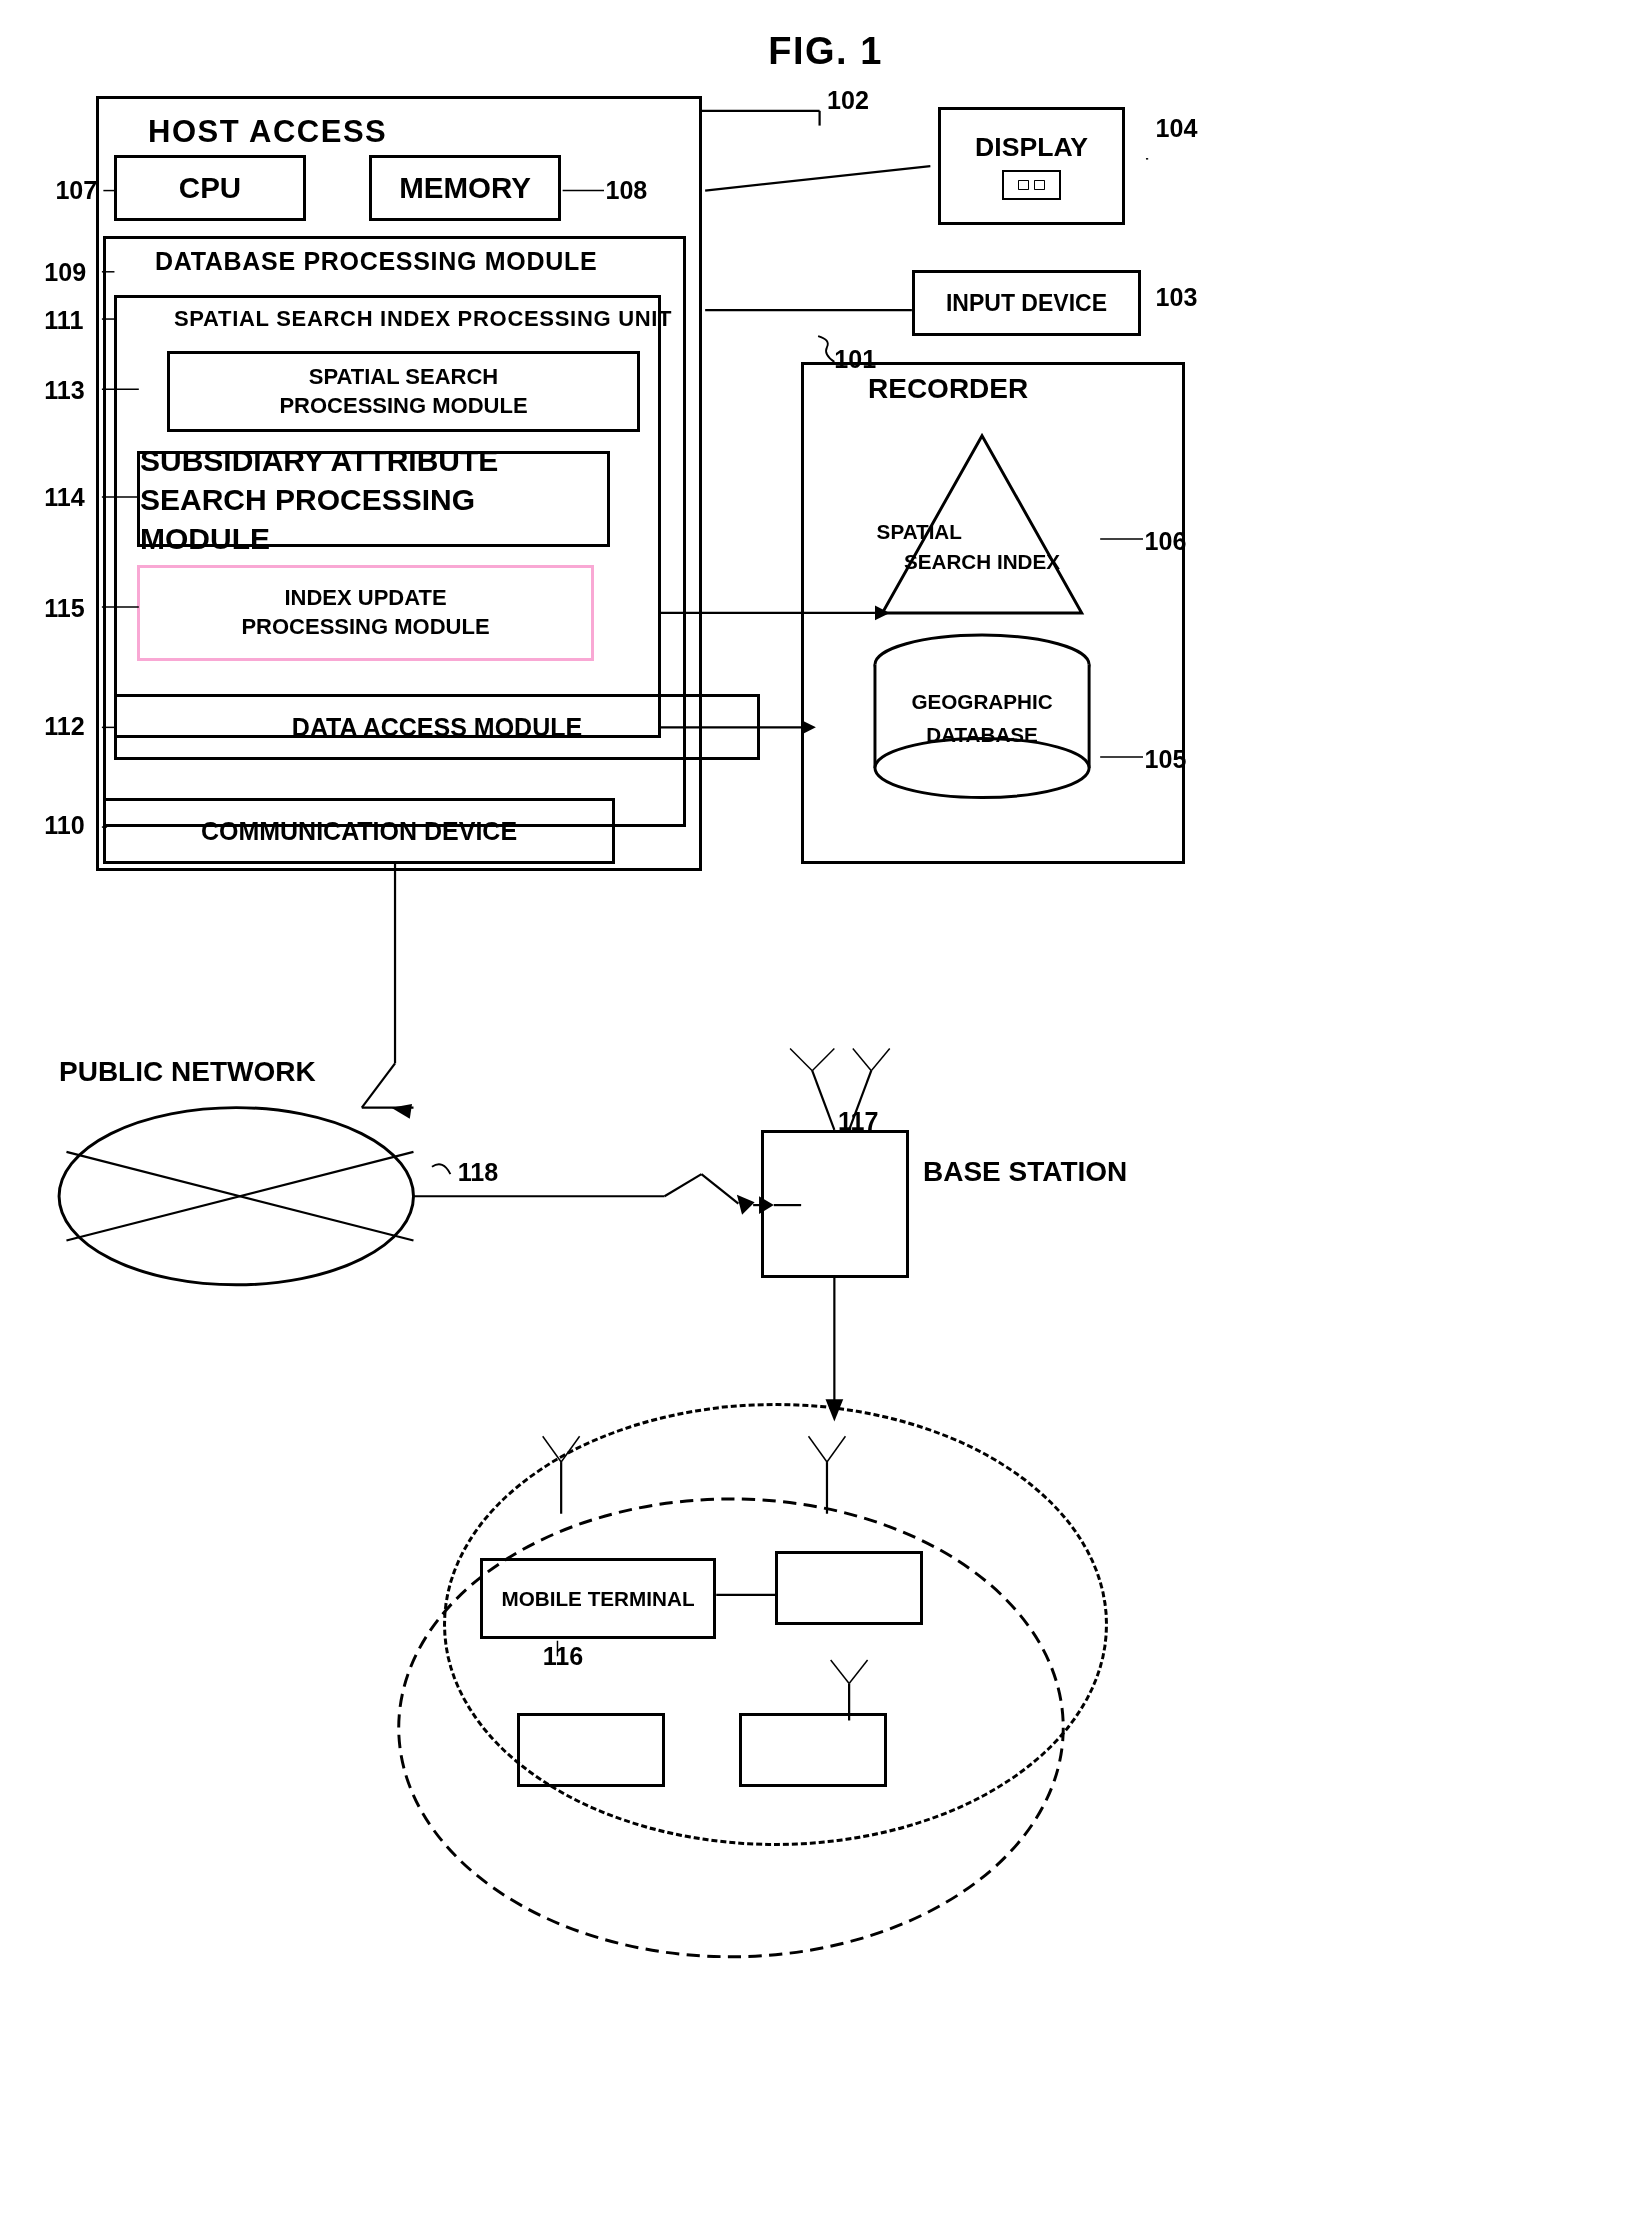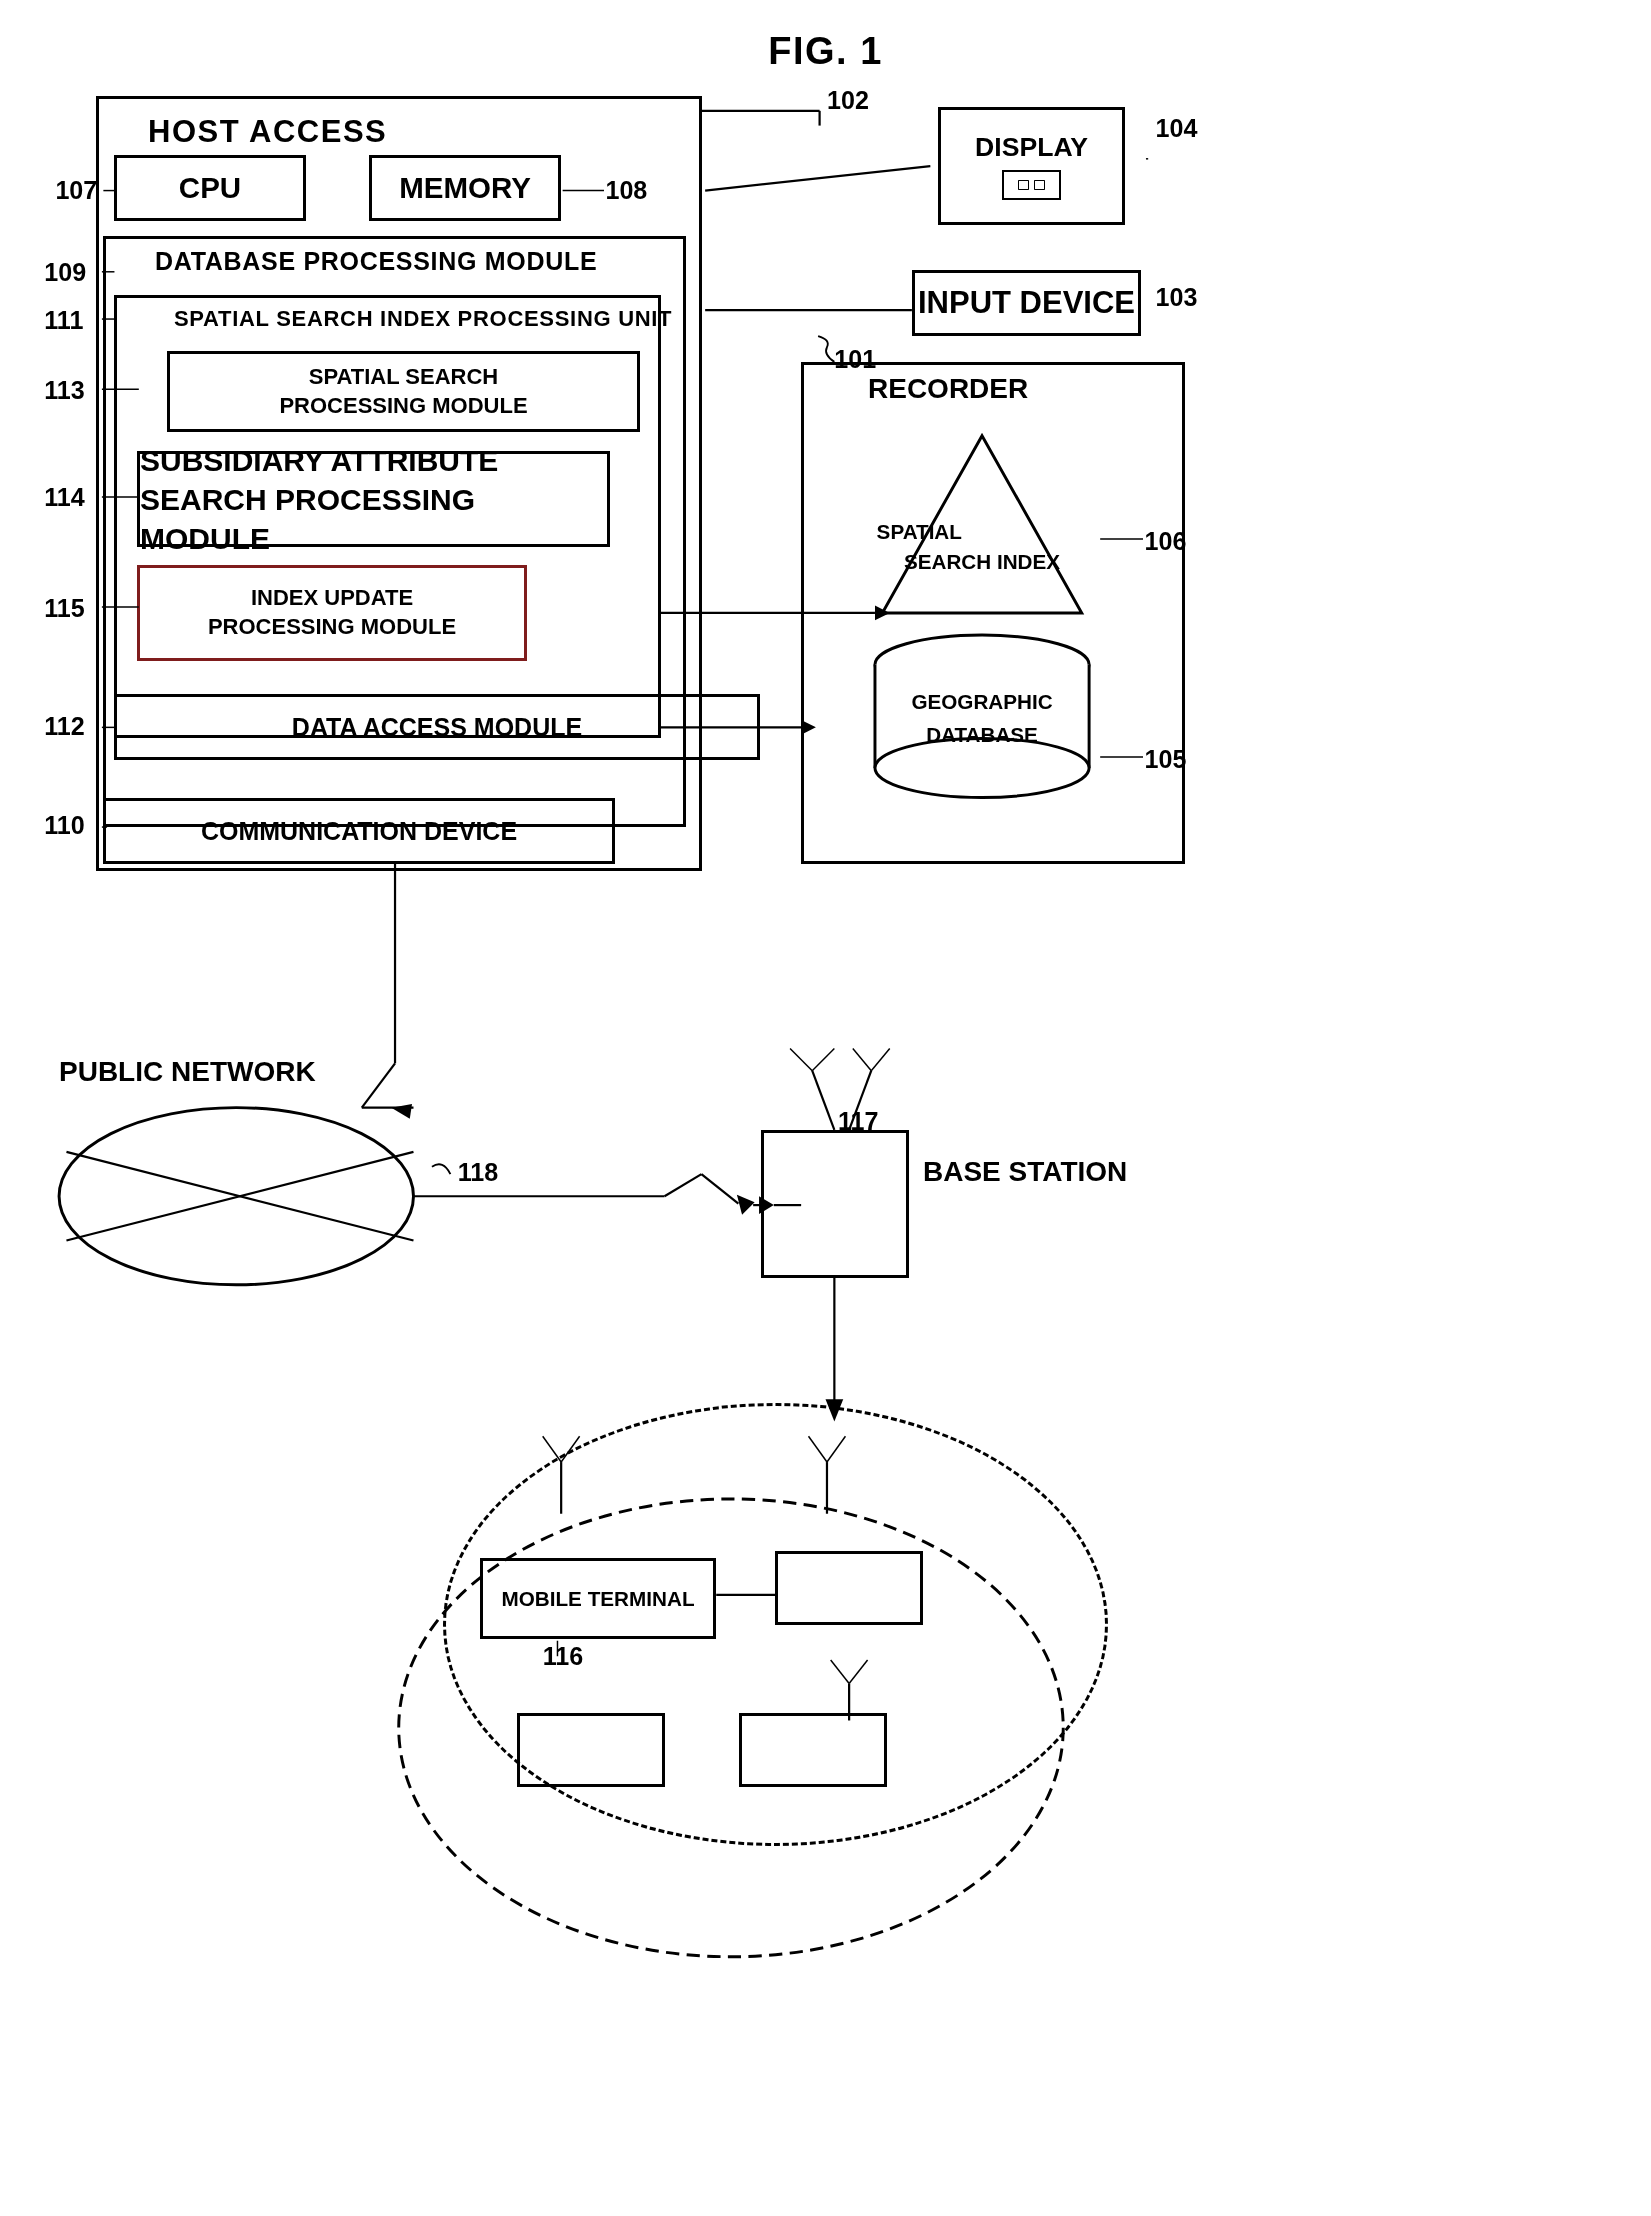--- a/index.html
+++ b/index.html
@@ -158,23 +158,23 @@
       font-weight: bold;
       text-align: left;
       line-height: 1.3;
     }
 
     
     .index-update-box {
       position: absolute;
       top: 565px;
       left: 137px;
-      width: 390px;
+      width: 457px;
       height: 96px;
-      border: 3px solid #7f1d1d;
+      border: 3px solid #f9a8d4;
       display: flex;
       align-items: center;
       justify-content: center;
     }
     .index-update-label {
       font-size: 22px;
       font-weight: bold;
       text-align: center;
       line-height: 1.3;
     }
@@ -253,21 +253,21 @@
       top: 270px;
       left: 912px;
       width: 229px;
       height: 66px;
       border: 3.7px solid #000;
       display: flex;
       align-items: center;
       justify-content: center;
     }
     .input-device-text {
-      font-size: 31px;
+      font-size: 23px;
       font-weight: bold;
     }
 
     
     .recorder-box {
       position: absolute;
       top: 362px;
       left: 801px;
       width: 384px;
       height: 502px;

